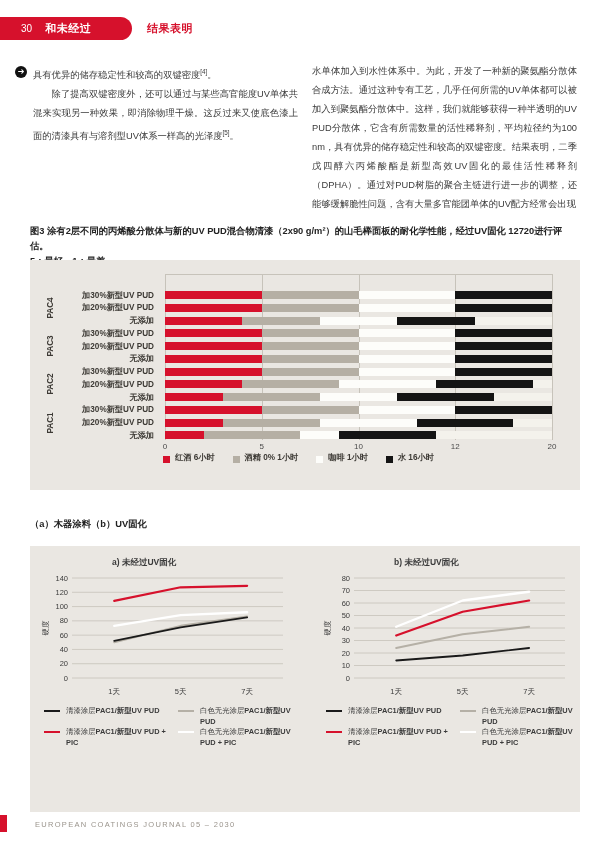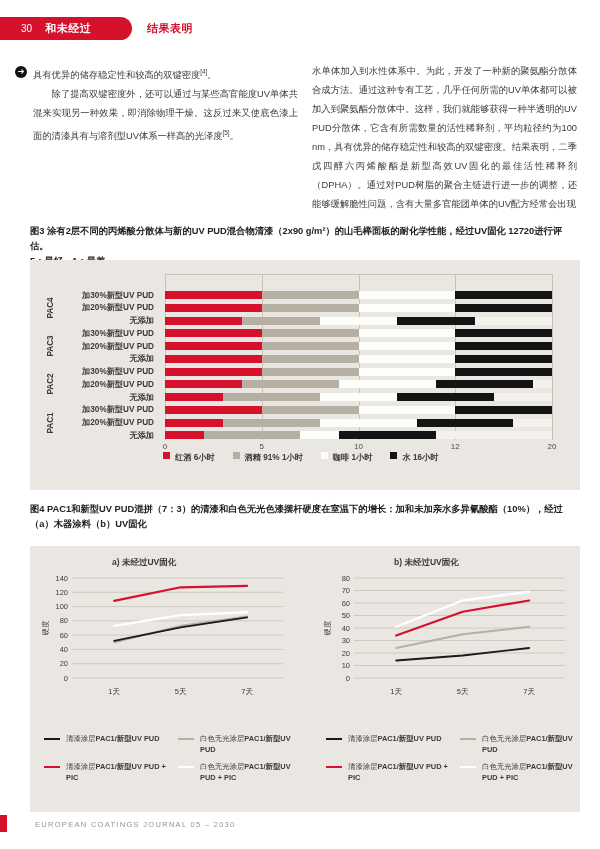--- a/index.html
+++ b/index.html
@@ -35,29 +35,29 @@
   .f3-topline{position:absolute;left:135px;top:14px;width:388px;height:1px;background:#c7c3ba;}
   .f3-grid{position:absolute;top:14px;height:166px;width:1px;background:#c7c3ba;}
   .f3-tick{position:absolute;top:182px;width:20px;margin-left:-10px;text-align:center;font-size:8px;color:#4a4a4a;}
   .f3-track{position:absolute;left:135px;width:387px;height:8px;background:#f4f2ec;}
   .f3-seg{position:absolute;height:8px;}
   .f3-rowlabel{position:absolute;left:24px;width:100px;text-align:right;font-size:8.2px;font-weight:bold;
                line-height:11px;color:#3d3a35;white-space:nowrap;}
   .f3-group{position:absolute;left:20px;transform:translate(-50%,-50%) rotate(-90deg);
             font-size:8.2px;font-weight:bold;color:#3d3a35;}
   .f3-legend{position:absolute;left:133px;top:192px;display:flex;gap:18px;align-items:center;}
-  .f3-leg-item{font-size:8.2px;font-weight:bold;color:#3d3a35;display:flex;align-items:flex-start;white-space:nowrap;}
+  .f3-leg-item{font-size:8.2px;font-weight:bold;color:#3d3a35;display:flex;align-items:flex-end;white-space:nowrap;}
   .f3-swatch{width:7px;height:7px;display:inline-block;margin-right:5px;flex:none;}
 
   
   .chart-title{position:absolute;top:11px;font-size:8.5px;font-weight:bold;color:#3b3b3b;}
   #title-a{left:82px;} #title-b{left:364px;}
   svg.linechart{position:absolute;top:24px;}
   #svg-a{left:10px;} #svg-b{left:292px;}
-  .f4-legend{position:absolute;top:188px;display:grid;grid-template-columns:134px 134px;row-gap:7px;}
+  .f4-legend{position:absolute;top:160px;display:grid;grid-template-columns:134px 134px;row-gap:0;}
   #leg-a{left:14px;} #leg-b{left:296px;}
   .f4-leg-item{display:flex;gap:6px;align-items:flex-start;}
   .f4-dash{width:16px;height:2.5px;flex:none;margin-top:3.5px;}
   .f4-leg-text{font-size:7.4px;line-height:10.5px;color:#3b3b3b;width:102px;}
   .f4-leg-text b{font-weight:bold;}
 
   
   .footer-bar{position:absolute;left:0;top:815px;width:7px;height:17px;background:#d6112c;}
   .footer{position:absolute;left:35px;top:820px;font-size:7.5px;letter-spacing:1.3px;color:#9a948c;}
 </style>
@@ -87,21 +87,21 @@
   <div class="caption" id="cap3"><span>图3 涂有2层不同的丙烯酸分散体与新的UV PUD混合物清漆（2x90 g/m²）的山毛榉面板的耐化学性能，经过UV固化 12720进行评估。</span><br><span>5：最好，1：最差</span></div>
 
   <div class="figbox" id="fig3">
     <div class="f3-legend">
         <span class="f3-leg-item">
           <span class="f3-swatch" style="background: rgb(214, 17, 44);"></span>
           <span>红酒 6小时</span>
         </span>
         <span class="f3-leg-item">
           <span class="f3-swatch" style="background: rgb(181, 175, 164);"></span>
-          <span>酒精 91% 1小时</span>
+          <span>酒精 0% 1小时</span>
         </span>
         <span class="f3-leg-item">
           <span class="f3-swatch" style="background: rgb(253, 253, 250);"></span>
           <span>咖啡 1小时</span>
         </span>
         <span class="f3-leg-item">
           <span class="f3-swatch" style="background: rgb(20, 20, 20);"></span>
           <span>水 16小时</span>
         </span>
       </div>
@@ -187,21 +187,21 @@
       <div class="f3-seg" style="left: 135px; top: 171.25px; width: 38.7px; background: rgb(214, 17, 44);"></div>
       <div class="f3-seg" style="left: 173.7px; top: 171.25px; width: 96.75px; background: rgb(181, 175, 164);"></div>
       <div class="f3-seg" style="left: 270.45px; top: 171.25px; width: 38.7px; background: rgb(253, 253, 250);"></div>
       <div class="f3-seg" style="left: 309.15px; top: 171.25px; width: 96.75px; background: rgb(20, 20, 20);"></div>
       <div class="f3-group" style="top: 47.75px;">PAC4</div>
       <div class="f3-group" style="top: 86px;">PAC3</div>
       <div class="f3-group" style="top: 124.25px;">PAC2</div>
       <div class="f3-group" style="top: 162.5px;">PAC1</div>
     </div>
 
-  <div class="caption" id="cap4"><span>图4 PAC1和新型UV PUD混拼（7：3）的清漆和白色无光色漆摆杆硬度在室温下的增长：加和未加亲水多异氰酸酯（10%），经过</span><br><span>（a）木器涂料（b）UV固化</span></div>
+  <div class="caption" id="cap4"><br><span>（a）木器涂料（b）UV固化</span></div>
 
   <div class="figbox" id="fig4">
     <div class="chart-title" id="title-a">a) 未经过UV固化</div>
     <div class="chart-title" id="title-b">b) 未经过UV固化</div>
     <svg class="linechart" id="svg-a" width="250" height="140">
         <line x1="32" y1="108" x2="243" y2="108" stroke="#c7c3ba" stroke-width="0.8"></line>
         <text x="28" y="110.5" text-anchor="end" font-size="7.5" fill="#3b3b3b">0</text>
         <line x1="32" y1="93.71428571428572" x2="243" y2="93.71428571428572" stroke="#c7c3ba" stroke-width="0.8"></line>
         <text x="28" y="96.21428571428572" text-anchor="end" font-size="7.5" fill="#3b3b3b">20</text>
         <line x1="32" y1="79.42857142857143" x2="243" y2="79.42857142857143" stroke="#c7c3ba" stroke-width="0.8"></line>

